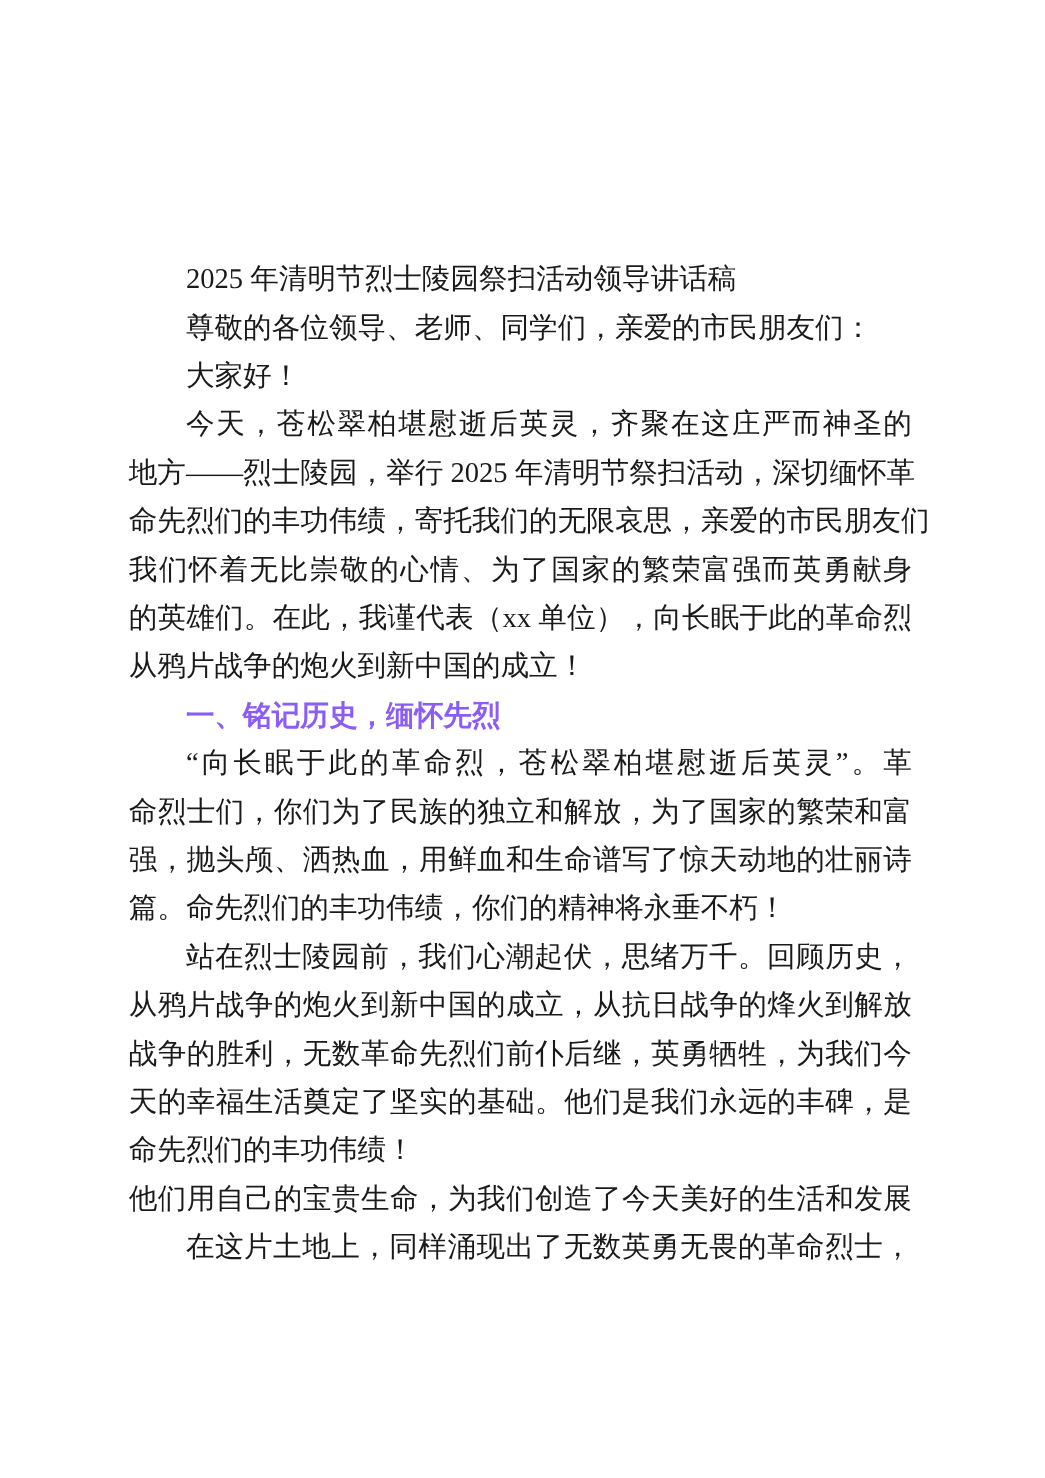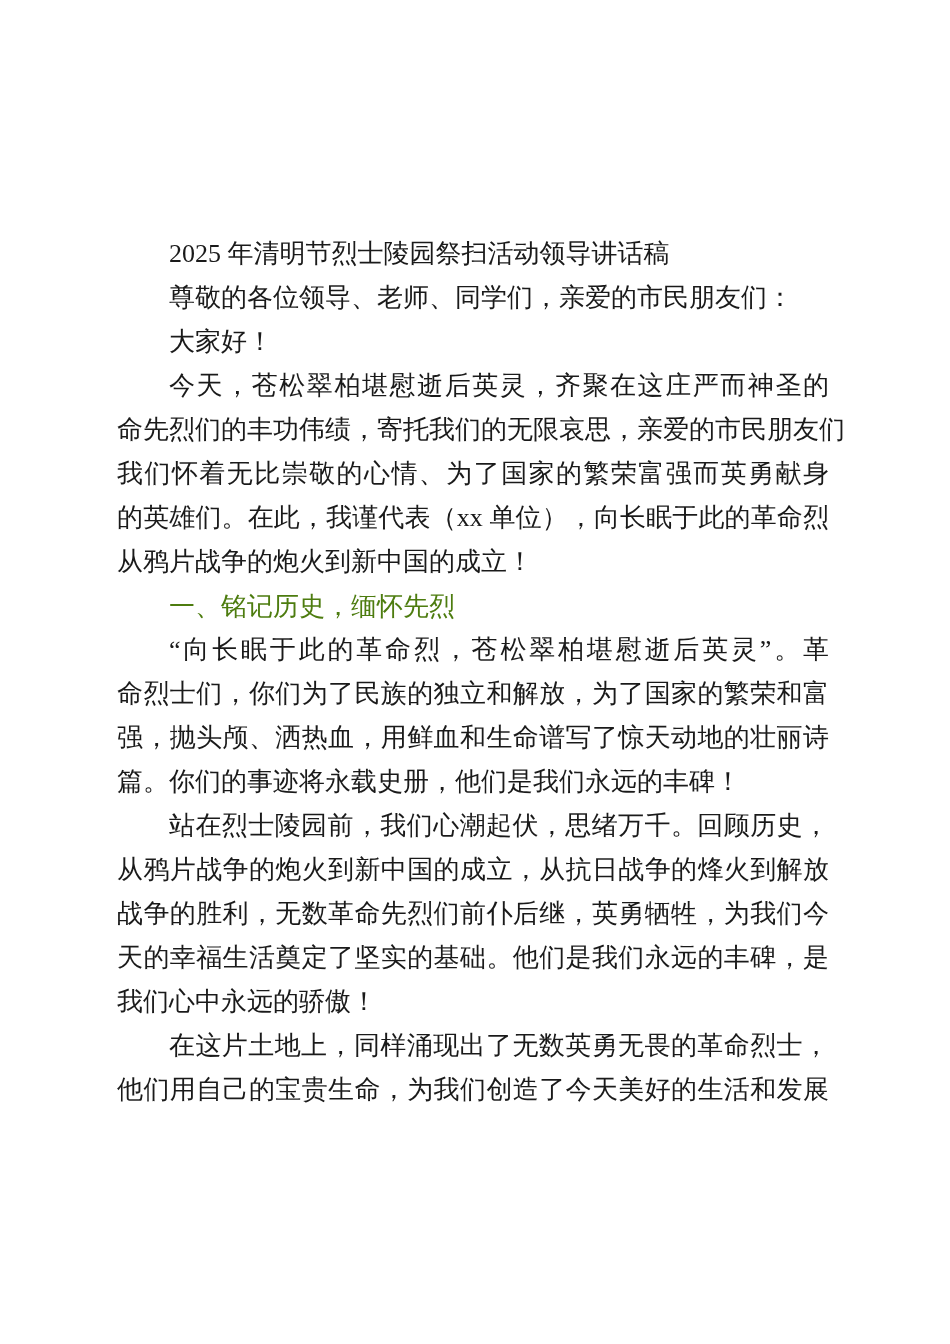--- a/index.html
+++ b/index.html
@@ -41,22 +41,22 @@
   }
   .ln.fl {
     
     text-align-last: justify;
   }
   .ln.ind {
     text-indent: 52px; 
   }
   .para.heading .ln {
     font-family: "Liberation Sans", "DejaVu Sans", sans-serif;
-    font-weight: 400;
-    color: #4d7c0f;
+    font-weight: 700;
+    color: #8b5cf6;
   }
   .para.title .ln {
     font-weight: 400;
   }
 </style>
 </head>
 <body>
 
 <div class="page">
   <div class="doc" id="doc">
@@ -64,39 +64,40 @@
         <div class="ln ind">2025 年清明节烈士陵园祭扫活动领导讲话稿</div>
       </div>
       <div class="para body">
         <div class="ln ind">尊敬的各位领导、老师、同学们，亲爱的市民朋友们：</div>
       </div>
       <div class="para body">
         <div class="ln ind">大家好！</div>
       </div>
       <div class="para body">
         <div class="ln ind fl">今天，苍松翠柏堪慰逝后英灵，齐聚在这庄严而神圣的</div>
+        <div class="ln fl">地方——烈士陵园，举行 2025 年清明节祭扫活动，深切缅怀革</div>
         <div class="ln fl">命先烈们的丰功伟绩，寄托我们的无限哀思，亲爱的市民朋友们</div>
         <div class="ln fl">我们怀着无比崇敬的心情、为了国家的繁荣富强而英勇献身</div>
         <div class="ln fl">的英雄们。在此，我谨代表（xx 单位），向长眠于此的革命烈</div>
         <div class="ln">从鸦片战争的炮火到新中国的成立！</div>
       </div>
       <div class="para heading">
         <div class="ln ind">一、铭记历史，缅怀先烈</div>
       </div>
       <div class="para body">
         <div class="ln ind fl">“向长眠于此的革命烈，苍松翠柏堪慰逝后英灵”。革</div>
         <div class="ln fl">命烈士们，你们为了民族的独立和解放，为了国家的繁荣和富</div>
         <div class="ln fl">强，抛头颅、洒热血，用鲜血和生命谱写了惊天动地的壮丽诗</div>
-        <div class="ln">篇。你们的事迹将永载史册，他们是我们永远的丰碑！</div>
+        <div class="ln">篇。命先烈们的丰功伟绩，你们的精神将永垂不朽！</div>
       </div>
       <div class="para body">
         <div class="ln ind fl">站在烈士陵园前，我们心潮起伏，思绪万千。回顾历史，</div>
         <div class="ln fl">从鸦片战争的炮火到新中国的成立，从抗日战争的烽火到解放</div>
         <div class="ln fl">战争的胜利，无数革命先烈们前仆后继，英勇牺牲，为我们今</div>
         <div class="ln fl">天的幸福生活奠定了坚实的基础。他们是我们永远的丰碑，是</div>
-        <div class="ln">我们心中永远的骄傲！</div>
+        <div class="ln">命先烈们的丰功伟绩！</div>
       </div>
       <div class="para body">
+        <div class="ln fl">他们用自己的宝贵生命，为我们创造了今天美好的生活和发展</div>
         <div class="ln ind fl">在这片土地上，同样涌现出了无数英勇无畏的革命烈士，</div>
-        <div class="ln fl">他们用自己的宝贵生命，为我们创造了今天美好的生活和发展</div>
       </div>
     </div>
 </div>
 
 </body></html>

